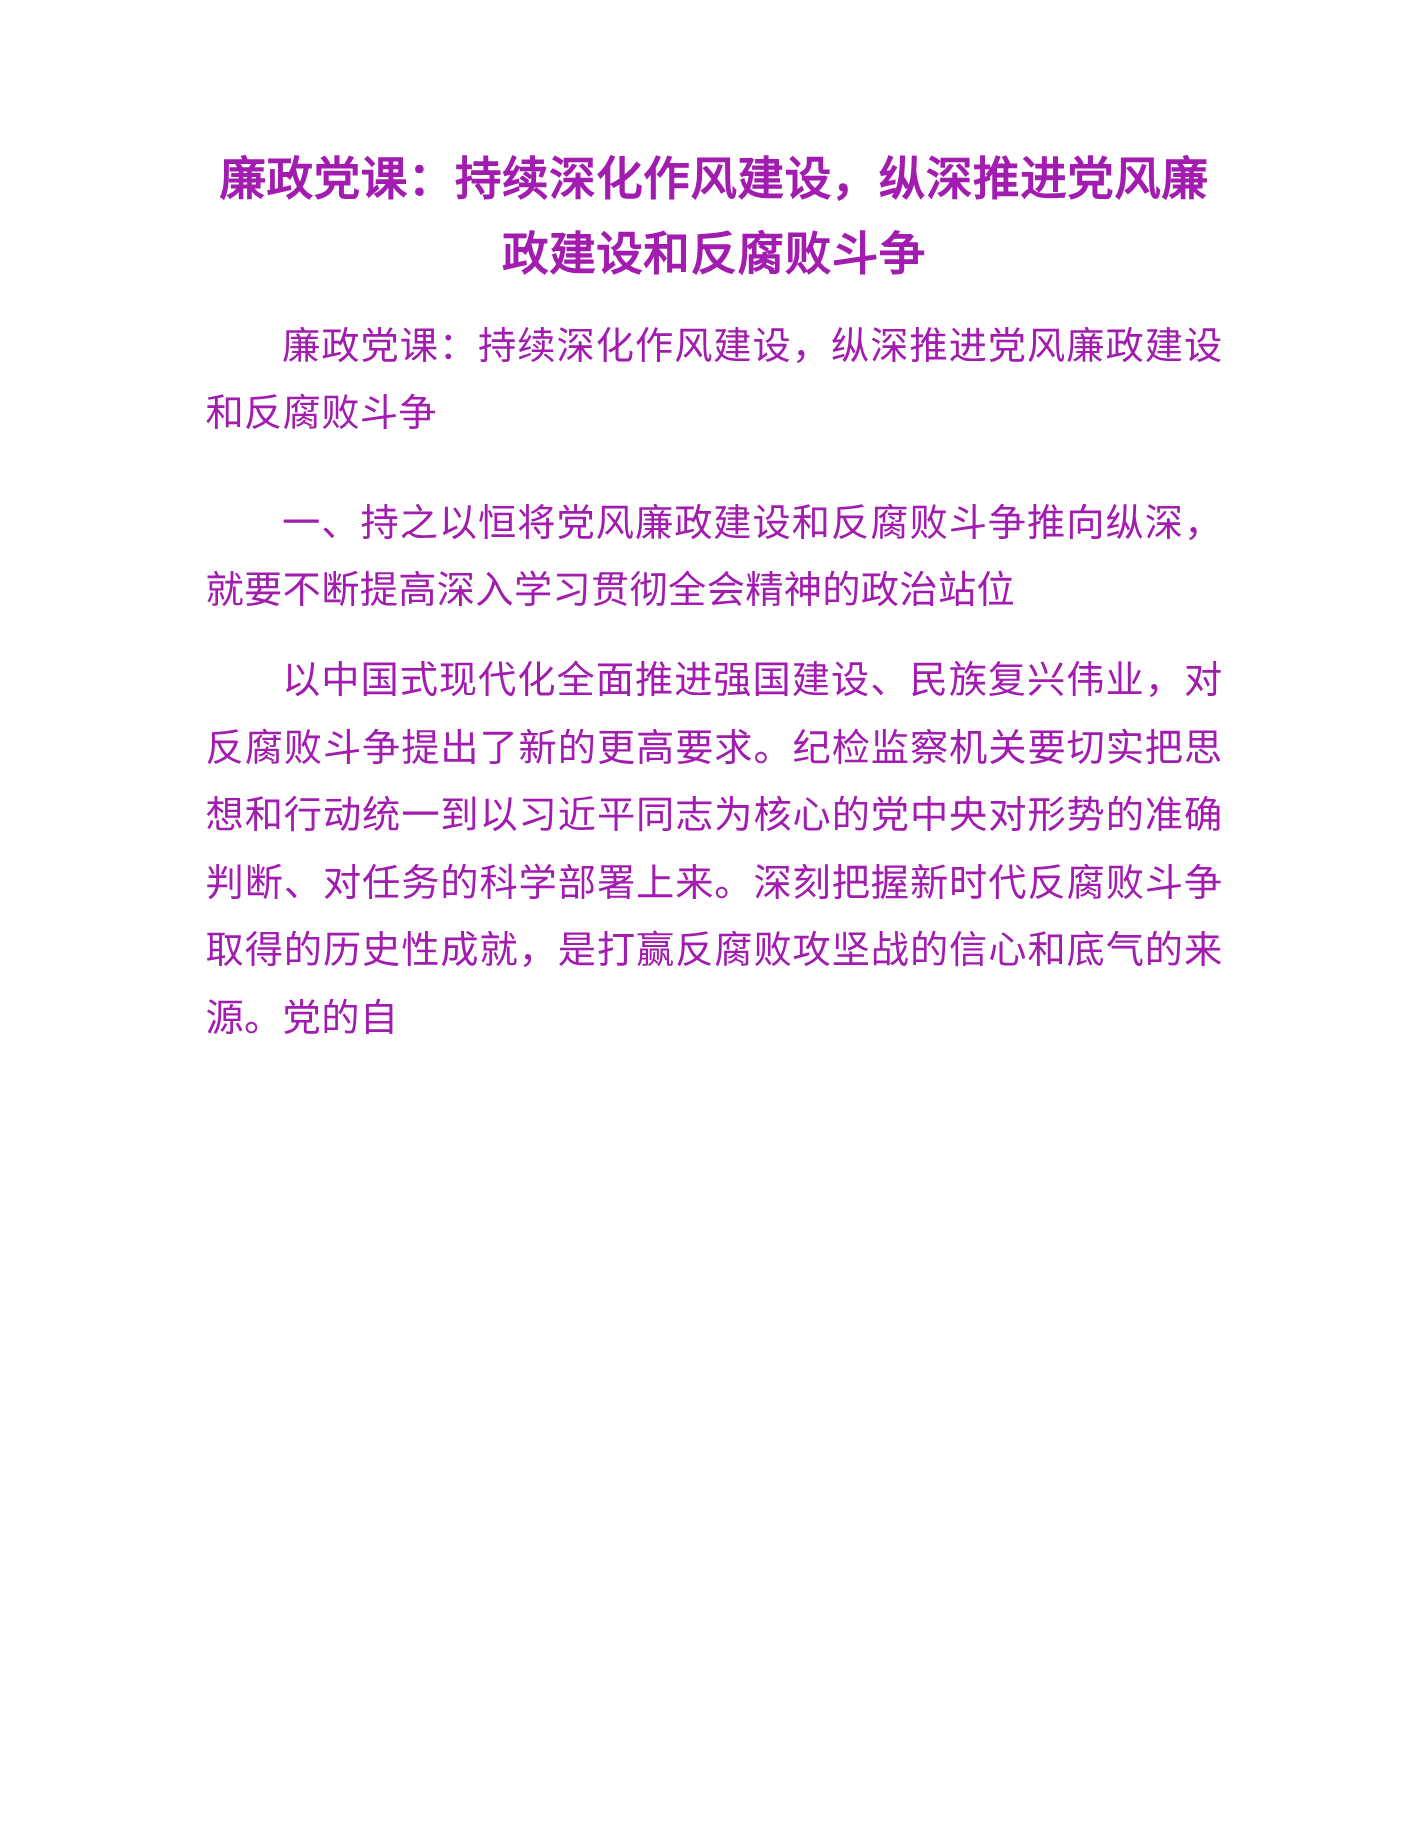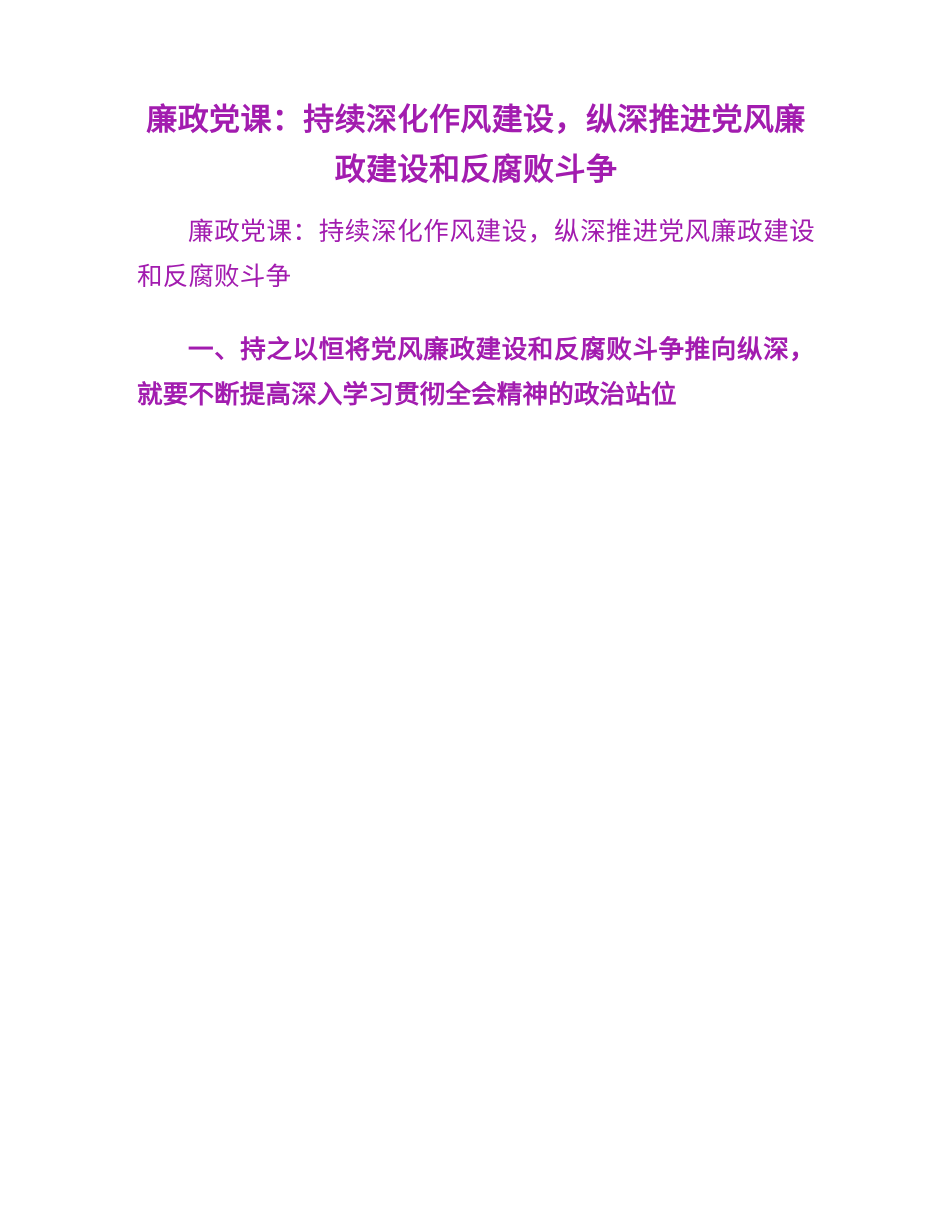--- a/index.html
+++ b/index.html
@@ -39,21 +39,21 @@
     font-weight: normal;
     line-height: 45px;
     text-align: justify;
     text-justify: inter-ideograph;
     text-indent: 51px;
     margin: 0 0 6px 0;
     letter-spacing: 0.2px;
     word-break: break-all;
   }
   .para.heading {
-    font-weight: bold;
+    font-weight: normal;
   }
   .para.tight {
     margin-bottom: 5px;
   }
   .spacer-sm { height: 7px; }
   .spacer-md { height: 9px; }
 </style>
 </head>
 <body>
 
@@ -69,15 +69,16 @@
 
     <div class="spacer-sm"></div>
 
 
     <div class="spacer-md"></div>
 
     <p class="para heading">一、持之以恒将党风廉政建设和反腐败斗争推向纵深，就要不断提高深入学习贯彻全会精神的政治站位</p>
 
     <div class="spacer-md"></div>
 
+    <p class="para">以中国式现代化全面推进强国建设、民族复兴伟业，对反腐败斗争提出了新的更高要求。纪检监察机关要切实把思想和行动统一到以习近平同志为核心的党中央对形势的准确判断、对任务的科学部署上来。深刻把握新时代反腐败斗争取得的历史性成就，是打赢反腐败攻坚战的信心和底气的来源。党的自</p>
 
   </div>
 </div>
 
 </body></html>

